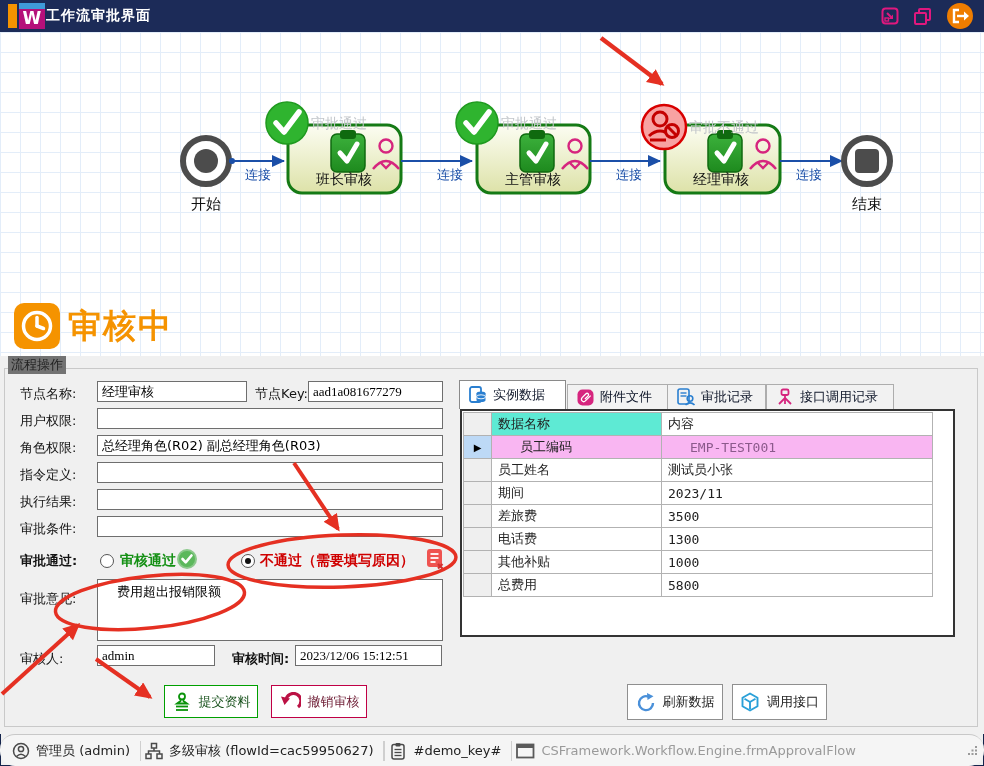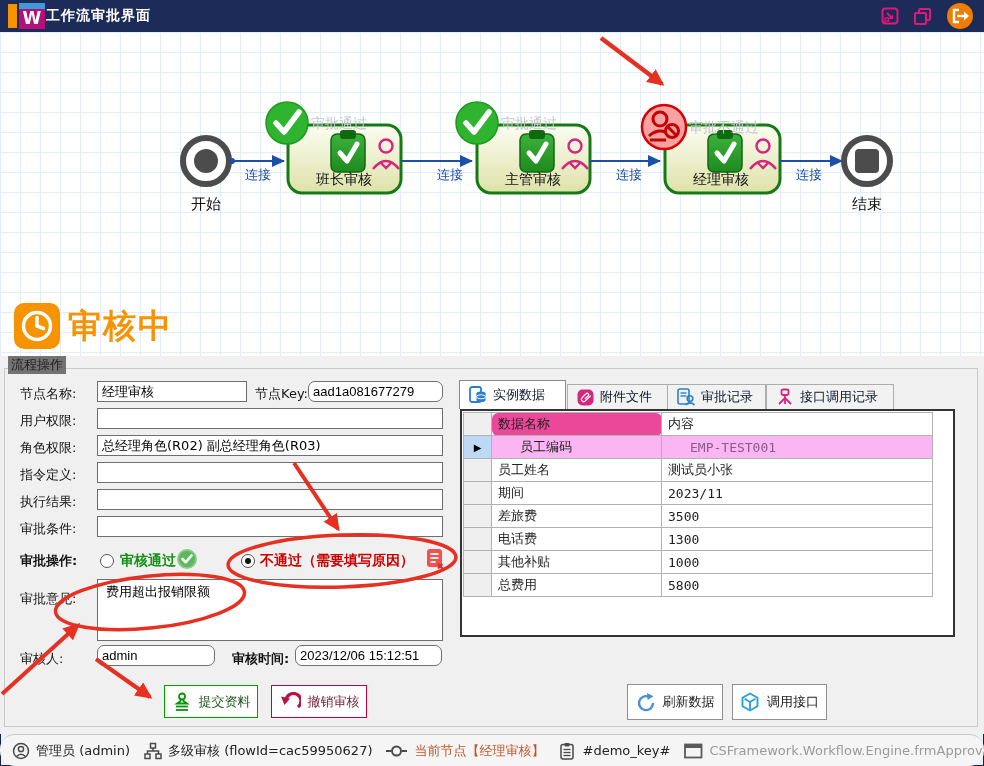--- a/index.html
+++ b/index.html
@@ -34,24 +34,24 @@
   .banner-text { font-size:33px; font-weight:bold; color:#f59300; letter-spacing:2px; }
   
   .panel-bg { position:absolute; left:0; top:356px; width:984px; height:378px; background:#f0f0f0; }
   .groupbox { position:absolute; left:4px; top:368px; width:974px; height:359px;
     border:1px solid #c9c9c9; }
   .group-label { position:absolute; left:8px; top:356px; font-size:13px; color:#222;
     background:#737373; padding:0 3px; }
   .flabel { position:absolute; font-size:13px; color:#141414; white-space:nowrap; }
   .tb { position:absolute; height:21px; border:1px solid #6e6e6e; background:#fff;
     font-family:"DejaVu Sans","Liberation Sans",sans-serif; font-size:13px; padding:1px 4px; }
-  .mono { font-family:Liberation Sans, sans-serif;border-radius:7px; }
+  .mono { font-family:Liberation Serif, serif; }
   .opinion-box { position:absolute; left:97px; top:579px; width:346px; height:62px;
     border:1px solid #6e6e6e; background:#fff; resize:none;
-    font-family:"DejaVu Sans","Liberation Sans",sans-serif; font-size:13px; padding:3px 8px; }
+    font-family:"DejaVu Sans","Liberation Sans",sans-serif; font-size:13px; padding:3px 19px; }
   .radio { position:absolute; width:14px; height:14px; border:1px solid #555; border-radius:50%;
     background:#fff; }
   .radio.sel::after { content:""; position:absolute; left:3px; top:3px; width:6px; height:6px;
     border-radius:50%; background:#111; }
   .opt-pass   { position:absolute; font-size:14px; font-weight:bold; color:#149014; }
   .opt-reject { position:absolute; font-size:14px; font-weight:bold; color:#cf0000; }
   .btn { position:absolute; display:flex; align-items:center; justify-content:center; gap:7px;
     background:#fff; font-size:13px; cursor:default; }
   .btn-submit { border:1px solid #00a000; color:#17511b; }
   .btn-revoke { border:1px solid #c00045; color:#6e1d35; }
@@ -62,21 +62,21 @@
   .tab-active { background:#fff; border:1px solid #8a8a8a; border-bottom:none; z-index:3; }
   .tab-idle   { background:#f2f2f2; border:1px solid #adadad; border-bottom:none; }
   .gridwrap { position:absolute; left:460px; top:409px; width:495px; height:228px;
     background:#fff; border:2px solid #333; }
   table.datagrid { border-collapse:collapse; margin:1px 0 0 1px; }
   .datagrid td { border:1px solid #b2b2b2; height:23px; font-size:13px; color:#222;
     padding:0 6px; overflow:hidden; white-space:nowrap; }
   .datagrid .selcol { width:28px; min-width:28px; background:#efefef; padding:0; text-align:center; }
   .datagrid .c-name { width:170px; min-width:170px; }
   .datagrid .c-val  { width:271px; min-width:271px; font-family:"DejaVu Sans Mono","Liberation Mono",monospace; }
-  .hdr-name { background:#ec4899;border-radius:6px; }
+  .hdr-name { background:#5eead4; }
   .hdr-val  { background:#ffffff; }
   .row-sel td { background:#f9b6f2;padding-left:28px; }
   .row-sel .selcol { background:#bdd9f6 !important; color:#000; font-size:10px; }
   .row-sel .c-val { color:#8b5a8b; }
   
   .statusbar { position:absolute; left:0; top:734px; width:984px; height:32px;
     background:#f5f5f5; border-top:1px solid #c8c8c8; display:flex; align-items:center;
     padding:0 6px 0 8px; font-size:13px; color:#222;border-radius:15px; }
   .sb-item { display:flex; align-items:center; gap:6px; padding:0 10px 0 4px; white-space:nowrap; }
   .sb-sep { width:1px; height:20px; background:#cfcfcf; }
@@ -256,21 +256,21 @@
 
   <span class="flabel" style="left:20px;top:466px">指令定义:</span>
   <input class="tb" style="left: 97px; top: 462px; width: 346px;" value="">
 
   <span class="flabel" style="left:20px;top:493px">执行结果:</span>
   <input class="tb" style="left: 97px; top: 489px; width: 346px;" value="">
 
   <span class="flabel" style="left:20px;top:520px">审批条件:</span>
   <input class="tb" style="left: 97px; top: 516px; width: 346px;" value="">
 
-  <span class="flabel" style="left:20px;top:552px;font-weight:bold">审批操作:</span>
+  <span class="flabel" style="left:20px;top:552px;font-weight:bold">审批通过:</span>
   <span class="radio" style="left:100px;top:554px"></span>
   <span class="opt-pass" style="left:120px;top:552px">审核通过</span>
   <svg style="position:absolute;left:176px;top:548px" width="22" height="22" viewBox="0 0 22 22">
     <circle cx="11" cy="11" r="10" fill="#8cc98c"></circle>
     <circle cx="11" cy="11" r="8" fill="#5cb85c"></circle>
     <polyline points="6.5,11 9.7,14.4 15.5,7.5" stroke="#fff" stroke-width="2.6" fill="none" stroke-linecap="round" stroke-linejoin="round"></polyline>
   </svg>
   <span class="radio sel" style="left:241px;top:554px"></span>
   <span class="opt-reject" style="left:260px;top:552px">不通过（需要填写原因）</span>
   <svg style="position:absolute;left:426px;top:549px" width="18" height="21" viewBox="0 0 18 21">
@@ -433,28 +433,20 @@
         <g stroke="#4a4a4a" stroke-width="1.5" fill="none">
           <rect x="6.5" y="1.5" width="5" height="4.5"></rect>
           <rect x="1" y="12" width="5" height="4.5"></rect>
           <rect x="12" y="12" width="5" height="4.5"></rect>
           <path d="M9,6 V9 M3.5,12 V9 H14.5 V12"></path>
         </g>
       </svg>
       <span>多级审核 (flowId=cac59950627)</span>
     </div>
     <div class="sb-sep"></div>
-    <div class="sb-item sb-node">
-      <svg width="22" height="18" viewBox="0 0 22 18">
-        <line x1="0" y1="9" x2="5" y2="9" stroke="#4a4a4a" stroke-width="2"></line>
-        <circle cx="10.5" cy="9" r="4.5" fill="none" stroke="#4a4a4a" stroke-width="2"></circle>
-        <line x1="16" y1="9" x2="21" y2="9" stroke="#4a4a4a" stroke-width="2"></line>
-      </svg>
-      <span>当前节点【经理审核】</span>
-    </div>
     <div class="sb-sep"></div>
     <div class="sb-item">
       <svg width="18" height="18" viewBox="0 0 18 18">
         <rect x="3" y="2.5" width="12" height="14.5" rx="2" fill="none" stroke="#4a4a4a" stroke-width="1.5"></rect>
         <rect x="6.5" y="1" width="5" height="3.5" rx="1" fill="#4a4a4a"></rect>
         <line x1="5.5" y1="7.5" x2="12.5" y2="7.5" stroke="#4a4a4a" stroke-width="1.3"></line>
         <line x1="5.5" y1="10.5" x2="12.5" y2="10.5" stroke="#4a4a4a" stroke-width="1.3"></line>
         <line x1="5.5" y1="13.5" x2="12.5" y2="13.5" stroke="#4a4a4a" stroke-width="1.3"></line>
       </svg>
       <span>#demo_key#</span>

